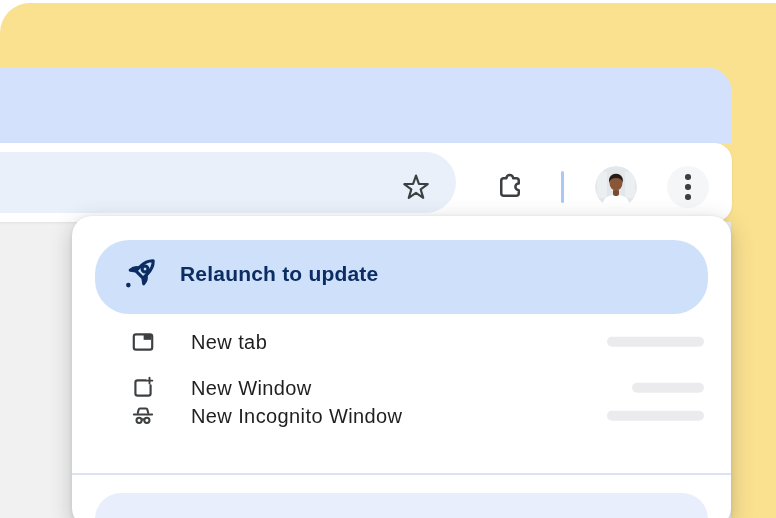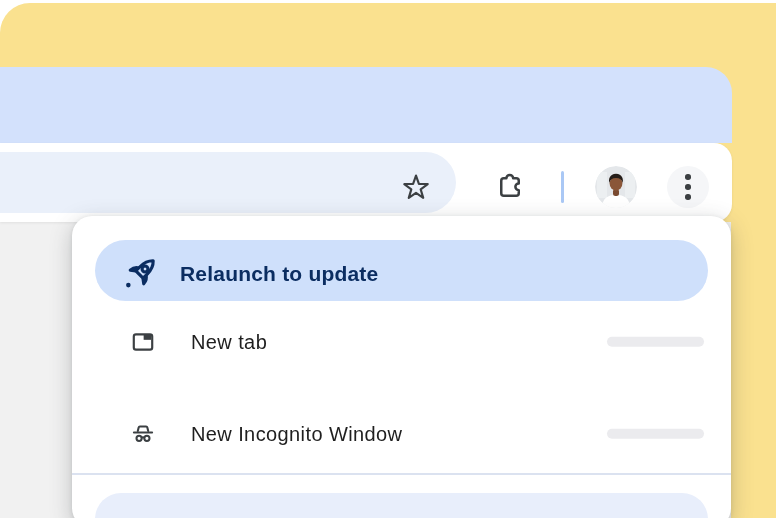--- a/index.html
+++ b/index.html
@@ -42,41 +42,41 @@
   .content-bg { position:absolute; left:0; top:222px; width:731px; height:296px;
     background:#f1f1f1; z-index:1; }
   
   .menu-card {
     position:absolute; left:72px; top:216px; width:659px; height:312px;
     background:#ffffff; border-radius:20px;
     box-shadow:0 6px 22px rgba(60,64,67,.28), 0 1px 4px rgba(60,64,67,.12);
     z-index:6;
   }
   .update-pill {
-    position:absolute; left:23px; top:24px; width:613px; height:61px;
+    position:absolute; left:23px; top:24px; width:613px; height:74px;
     background:#cfe0fb; border-radius:34px; cursor:pointer;
   }
   .rocket { position:absolute; left:24px; top:11px; }
   .pill-label {
     position:absolute; left:85px; top:0; height:67px; line-height:67px;
     font-size:21px; font-weight:600; letter-spacing:.2px; color:#0b2d61;
   }
   .pill-sublabel {
     position:absolute; left:347px; top:0; height:67px; line-height:67px;
     font-size:21px; font-weight:500; letter-spacing:.2px; color:#0b2d61;
   }
   .menu-row { position:absolute; left:0; width:100%; height:47px; cursor:pointer;margin-left:8px; }
   .menu-row .mi-icon { position:absolute; left:50px; top:50%; transform:translateY(-50%); }
   .menu-row .mi-label {
     position:absolute; left:111px; top:50%; transform:translateY(-50%);
     font-size:20px; letter-spacing:.4px; color:#1f1f1f; white-space:nowrap;
   }
   .shortcut-bar { position:absolute; top:50%; transform:translateY(-50%);
     height:10.5px; border-radius:5.5px; background:#ebebee; }
-  .row-1 { top:102px; } .row-2 { top:148px; } .row-3 { top:194px; }
+  .row-1 { top:102px; } .row-2 { top:148px; } .row-3 { top:176px; }
   .bar-1 { left:527px; width:97px; }
   .bar-2 { left:552px; width:72px; }
   .bar-3 { left:527px; width:97px; }
   .menu-divider { position:absolute; left:0; top:257px; width:100%; height:2px;
     background:#dbe2f0; }
   .bottom-pill { position:absolute; left:23px; top:277px; width:613px; height:48px;
     background:#e8eefb; border-radius:26px 26px 0 0; }
 </style>
 </head>
 <body>
@@ -158,20 +158,28 @@
 
     <div class="menu-row row-1">
       <svg class="mi-icon" width="26" height="26" viewBox="0 0 24 24">
         <rect x="3.5" y="5" width="17" height="14" rx="2" fill="none" stroke="#3c4043" stroke-width="2"></rect>
         <rect x="12.6" y="5.2" width="6.9" height="4.8" fill="#3c4043"></rect>
       </svg>
       <span class="mi-label">New tab</span>
       <span class="shortcut-bar bar-1"></span>
     </div>
 
+    <div class="menu-row row-2">
+      <svg class="mi-icon" width="26" height="26" viewBox="0 0 24 24">
+        <path d="M19 9.5 V17 a2 2 0 0 1 -2 2 H7 a2 2 0 0 1 -2 -2 V7 a2 2 0 0 1 2 -2 h7.5" fill="none" stroke="#3c4043" stroke-width="2" stroke-linecap="round"></path>
+        <path d="M18 2.6 v5.2 M15.4 5.2 h5.2" stroke="#3c4043" stroke-width="1.8" stroke-linecap="round"></path>
+      </svg>
+      <span class="mi-label">New Window</span>
+      <span class="shortcut-bar bar-2"></span>
+    </div>
 
     <div class="menu-row row-3">
       <svg class="mi-icon" width="26" height="26" viewBox="0 0 24 24">
         <path d="M7.2 9.3 L8 5.9 a1.2 1.2 0 0 1 1.15 -.9 h5.7 a1.2 1.2 0 0 1 1.15 .9 L16.8 9.3" fill="none" stroke="#3c4043" stroke-width="1.9" stroke-linecap="round"></path>
         <path d="M3.6 10.6 H20.4" stroke="#3c4043" stroke-width="1.9" stroke-linecap="round"></path>
         <circle cx="8.4" cy="16" r="2.4" fill="none" stroke="#3c4043" stroke-width="1.9"></circle>
         <circle cx="15.6" cy="16" r="2.4" fill="none" stroke="#3c4043" stroke-width="1.9"></circle>
         <path d="M10.8 15.4 Q12 14.7 13.2 15.4" fill="none" stroke="#3c4043" stroke-width="1.7" stroke-linecap="round"></path>
       </svg>
       <span class="mi-label">New Incognito Window</span>

